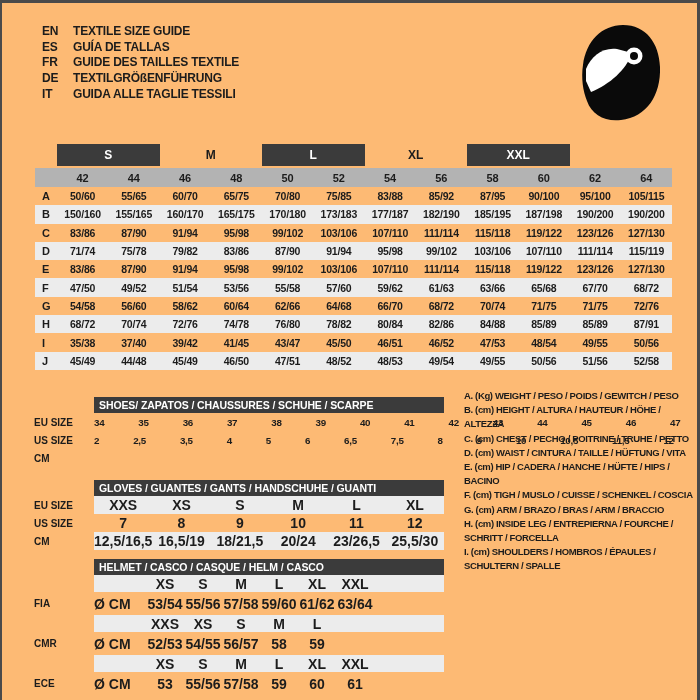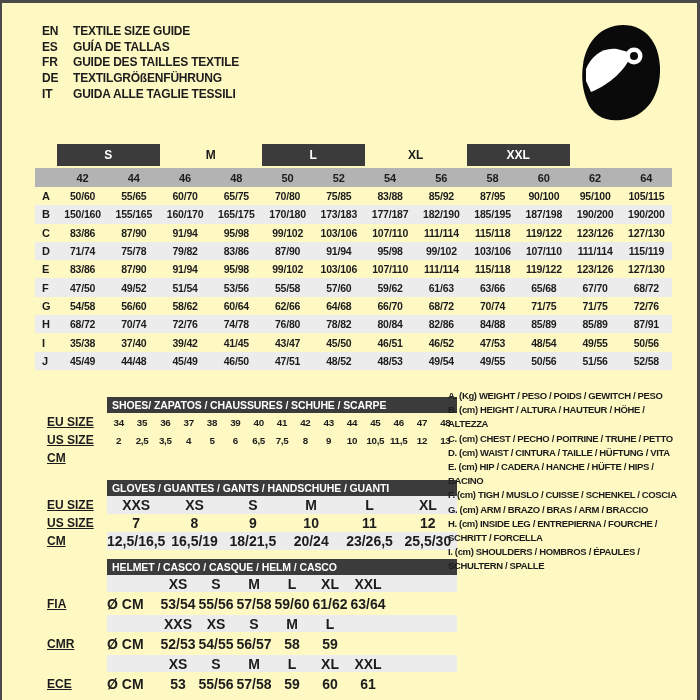--- a/index.html
+++ b/index.html
@@ -1,17 +1,17 @@
 <!DOCTYPE html>
 <html><head>
 <meta charset="utf-8">
 <style>
   html,body{margin:0;padding:0;background:#fff;}
   .sheet{
-    position:relative;width:700px;height:700px;background:#fef9c3;overflow:hidden;
+    position:relative;width:700px;height:700px;background:#fdba74;overflow:hidden;
     font-family:"Liberation Sans",sans-serif;color:#1c1c1c;
     border-top:3px solid var(--rule,#4a4a4a);
     border-left:2px solid var(--rule,#4a4a4a);
     border-right:3px solid var(--rule,#4a4a4a);
     box-sizing:border-box;
   }
   
   .langs{position:absolute;left:40px;top:20px;}
   .lang-row{display:flex;height:15.8px;align-items:center;font-size:12px;font-weight:bold;letter-spacing:-0.2px;}
   .lang-code{width:31px;}
@@ -21,38 +21,38 @@
   .main-table{position:absolute;left:33px;top:141px;width:637px;font-weight:bold;}
   .mt-grid{display:grid;grid-template-columns:22px repeat(12,1fr);}
   .mt-headers{height:24px;align-items:end;}
   .mt-size{height:22px;display:flex;align-items:center;justify-content:center;font-size:12px;margin-bottom:2px;}
   .mt-size.dark{background:var(--dark,#3b3b3b);color:#fff;}
   .mt-numrow{background:var(--gray,#b3b3b3);height:19px;align-items:center;text-align:center;font-size:11px;}
   .mt-row{height:18.3px;align-items:center;text-align:center;font-size:10.5px;letter-spacing:-0.2px;}
   .mt-row.shaded{background:var(--stripe,#ececec);}
   .mt-label{text-align:left;padding-left:7px;font-size:11px;}
   
-  .sec{position:absolute;left:45px;width:410px;font-weight:bold;}
+  .sec{position:absolute;left:32px;width:410px;font-weight:bold;}
   .sec-shoes{top:394px;}
   .sec-gloves{top:477px;}
   .sec-helmet{top:556px;}
   .sec-header{margin-left:60px;width:350px;height:16px;background:var(--dark,#3b3b3b);color:#fff;
     font-size:10.5px;display:flex;align-items:center;padding-left:5px;box-sizing:border-box;letter-spacing:-0.1px;}
   .srow{display:flex;align-items:stretch;height:18px;}
-  .srow .slabel{width:60px;display:flex;align-items:center;font-size:12px;text-decoration:underline;}
+  .srow .slabel{width:60px;display:flex;align-items:center;font-size:10px;}
   .vals{width:350px;display:grid;align-items:center;text-align:center;font-size:14px;}
   .vals.shaded{background:var(--stripe,#ececec);}
-  .vals.c15{grid-template-columns:repeat(15,1fr);font-size:9.8px;letter-spacing:-0.3px;}
+  .vals.c15{grid-template-columns:repeat(15,1fr);font-size:9.8px;letter-spacing:-0.3px;gap:34px;}
   .vals.c6{grid-template-columns:repeat(6,1fr);}
   .vals.hcols{grid-template-columns:52px repeat(6,38px);}
   .vals.hcols .unit{text-align:left;}
   .hrow-s{height:17px;}
   .hrow-v{height:23px;}
   
-  .legend{position:absolute;left:446px;top:386px;width:233px;font-weight:bold;font-size:9.5px;
+  .legend{position:absolute;left:462px;top:386px;width:233px;font-weight:bold;font-size:9.5px;
     line-height:14.2px;letter-spacing:-0.35px;}
 </style>
 </head>
 <body>
 
 <div class="sheet" style="--dark: #3b3b3b; --gray: #b3b3b3; --stripe: #ececec; --rule: #4a4a4a;">
 
   <div class="langs" id="langs">
       <div class="lang-row">
         <div class="lang-code">EN</div>

